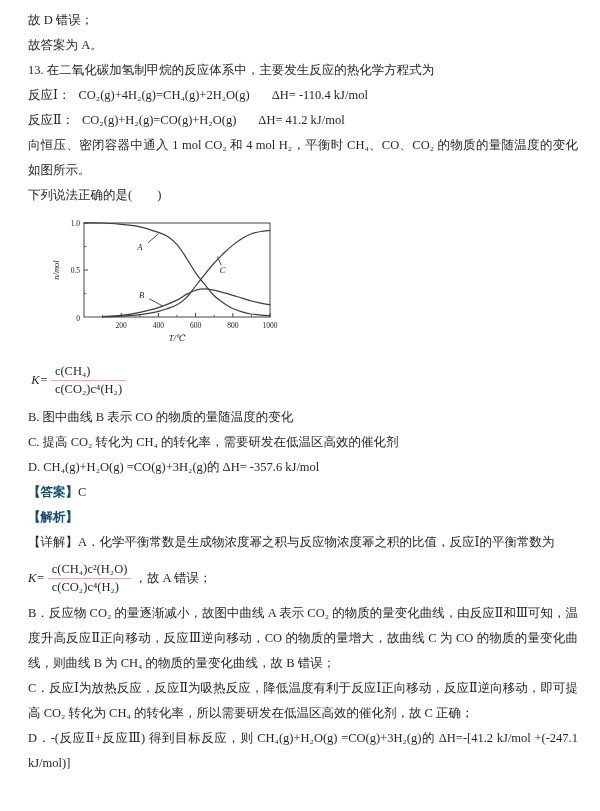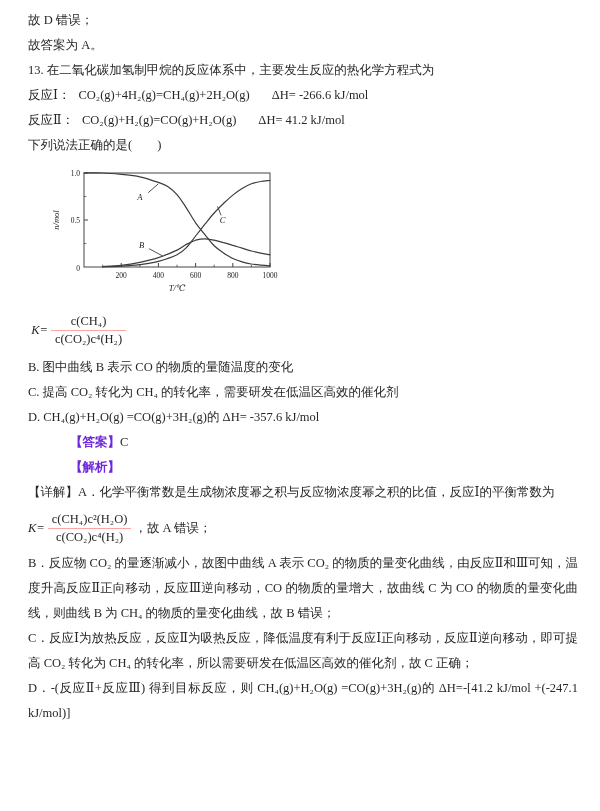--- a/index.html
+++ b/index.html
@@ -4,47 +4,48 @@
 <style>
   html,body{margin:0;padding:0;background:#ffffff;}
   .page{
     width:600px;height:811px;box-sizing:border-box;
     padding:8px 22px 0 28px;background:#fff;overflow:hidden;
     font-family:"Liberation Serif","DejaVu Serif",serif;
     font-size:12.5px;color:#262626;
   }
   .ln{margin:0;line-height:25px;text-align:justify;}
   .b{font-weight:700;}
-  .blue{color:#6d28d9;margin-left:42px;}
+  .blue{color:#0c4a6e;}
   .eq{margin-left:8px;}
   .dh{margin-left:22px;}
   .it{font-style:italic;}
-  .frac{display:inline-block;vertical-align:middle;text-align:center;line-height:1.3;margin:0 3px;}
+  .frac{display:inline-block;vertical-align:middle;line-height:1.3;margin:0 3px;}
   .frac .num{display:block;padding:0 4px;}
   .frac .den{display:block;border-top:1px solid #fca5a5;padding:0 4px;}
   .opt-a{display:flex;align-items:center;min-height:50px;margin:0;}
   .kline{display:flex;align-items:center;min-height:46px;margin:0;}
   .chart-wrap{margin:5px 0 6px 20px;}
   .tick{font-family:"Liberation Serif","DejaVu Serif",serif;font-size:7.5px;fill:#222;}
   .axis-title{font-family:"Liberation Serif","DejaVu Serif",serif;font-size:8.5px;font-style:italic;fill:#222;}
   .curve-label{font-family:"Liberation Serif","DejaVu Serif",serif;font-size:8.5px;font-style:italic;fill:#222;}
 </style>
 </head>
 <body>
 
 <div class="page">
 
   <p class="ln">故 D 错误；</p>
   <p class="ln">故答案为 A。</p>
 
   <p class="ln"><span>13.</span> <span>在二氧化碳加氢制甲烷的反应体系中，主要发生反应的热化学方程式为</span></p>
 
-  <p class="ln"><span>反应Ⅰ：</span><span class="eq">CO₂(g)+4H₂(g)=CH₄(g)+2H₂O(g)</span><span class="dh">ΔH= -266.6 kJ/mol</span></p>
+  <p class="ln"><span>反应Ⅰ：</span><span class="eq">CO₂(g)+4H₂(g)=CH₄(g)+2H₂O(g)</span><span class="dh">ΔH= -110.4 kJ/mol</span></p>
   <p class="ln"><span>反应Ⅱ：</span><span class="eq">CO₂(g)+H₂(g)=CO(g)+H₂O(g)</span><span class="dh">ΔH= 41.2 kJ/mol</span></p>
 
+  <p class="ln">向恒压、密闭容器中通入 1 mol CO₂ 和 4 mol H₂，平衡时 CH₄、CO、CO₂ 的物质的量随温度的变化如图所示。</p>
   <p class="ln">下列说法正确的是(　　)</p>
 
   <div class="chart-wrap">
     <svg id="chart-svg" width="235" height="132" viewBox="0 0 235 132">
         <rect x="36" y="10" width="186" height="94" fill="none" stroke="#444" stroke-width="1"></rect>
         <line x1="73.2" y1="104" x2="73.2" y2="100" stroke="#444" stroke-width="1"></line>
         <text x="73.2" y="115" text-anchor="middle" class="tick">200</text>
         <line x1="110.4" y1="104" x2="110.4" y2="100" stroke="#444" stroke-width="1"></line>
         <text x="110.4" y="115" text-anchor="middle" class="tick">400</text>
         <line x1="147.6" y1="104" x2="147.6" y2="100" stroke="#444" stroke-width="1"></line>

